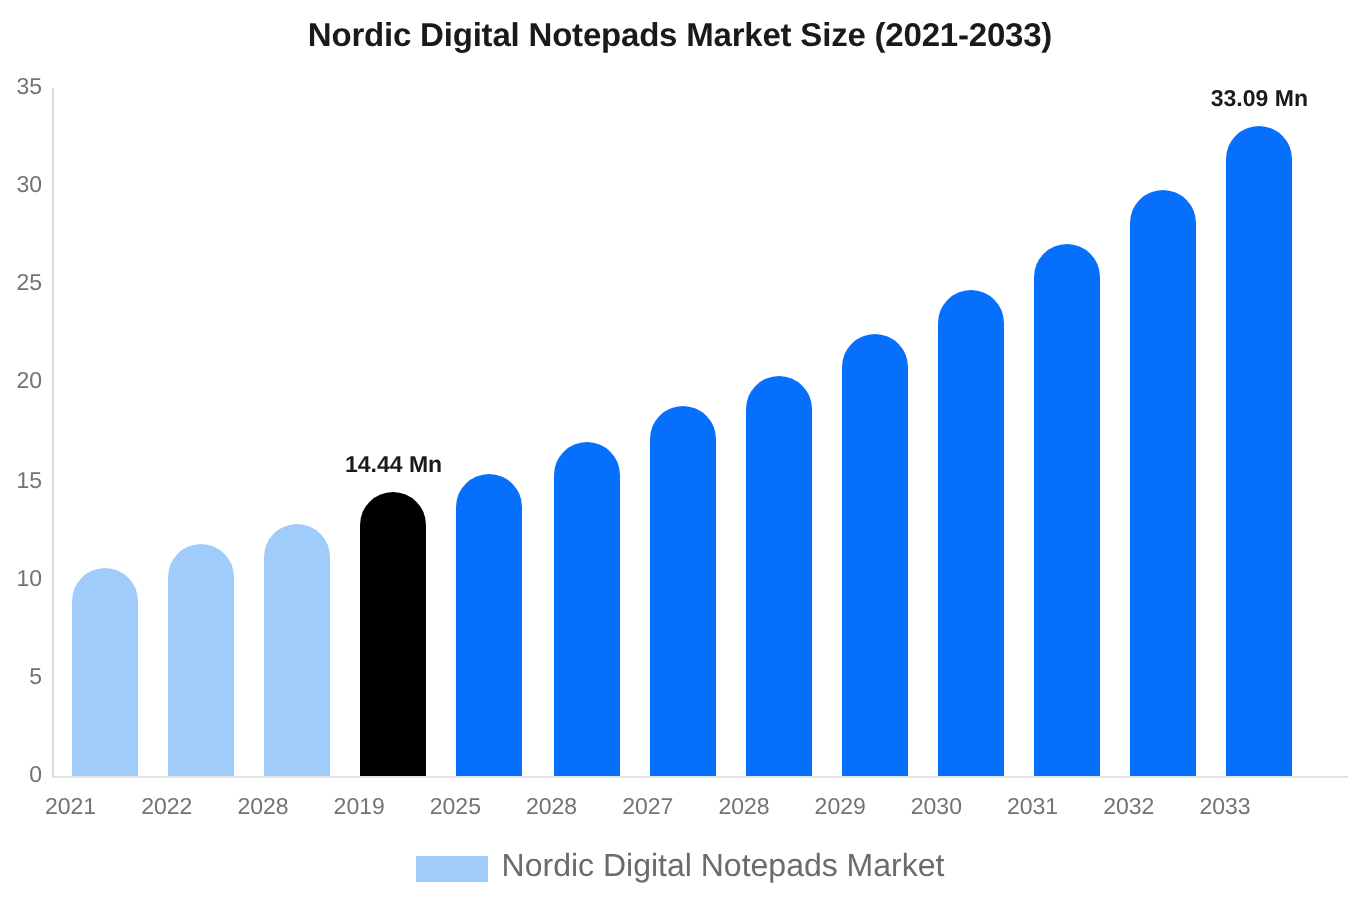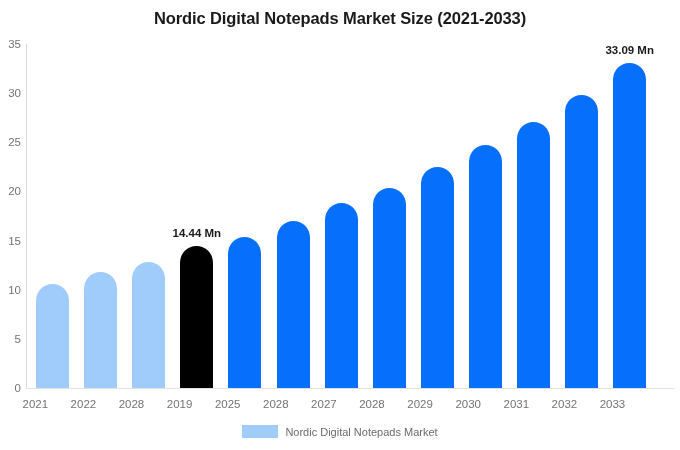--- a/index.html
+++ b/index.html
@@ -109,21 +109,21 @@
     align-items: center;
     justify-content: center;
     gap: 7px;
   }
   #legend-swatch {
     width: 36px;
     height: 13px;
     display: inline-block;
   }
   #legend-label {
-    font-size: 11px;
+    font-size: 16px;
     color: #6b6b6b;
   }
 </style>
 </head>
 <body>
 
 <div id="chart-root">
 
   <div id="chart-title">Nordic Digital Notepads Market Size (2021-2033)</div>
 

